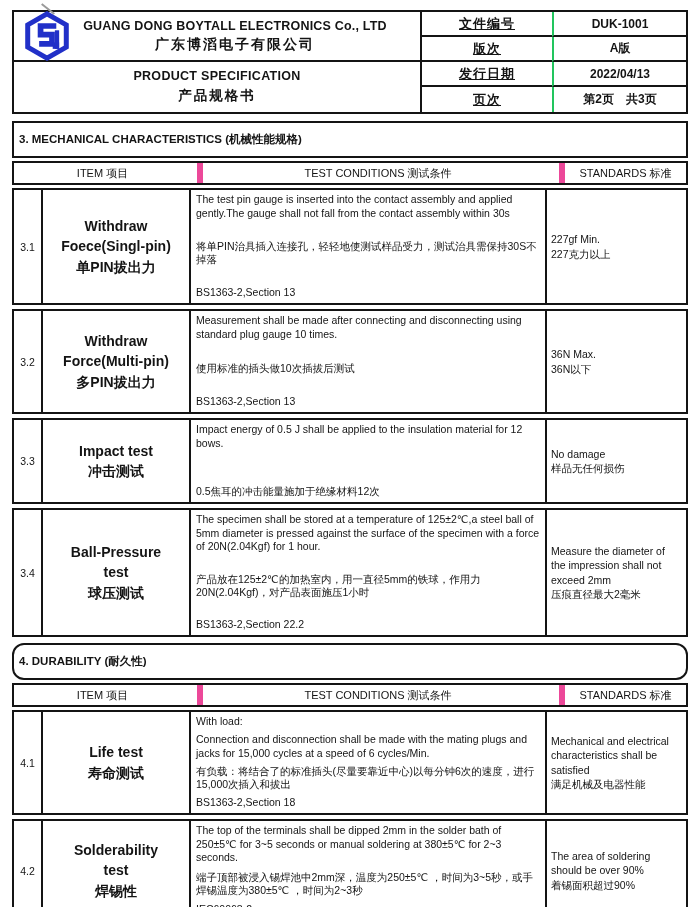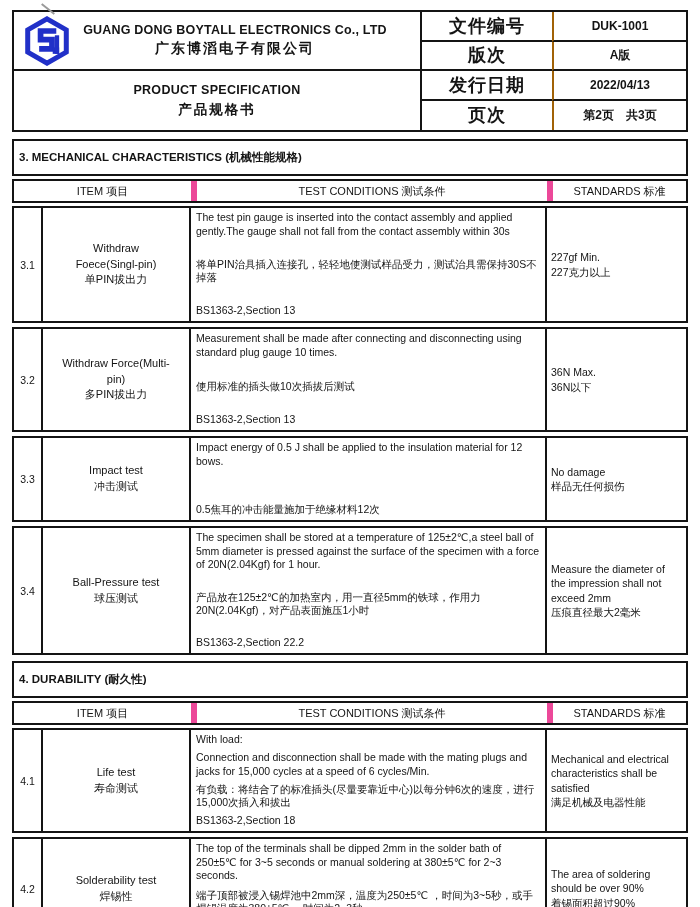--- a/index.html
+++ b/index.html
@@ -5,44 +5,44 @@
   * { margin:0; padding:0; box-sizing:border-box; }
   html,body { width:700px; height:907px; background:#ffffff; }
   body { font-family:"Liberation Sans","DejaVu Sans",sans-serif; color:#141414; position:relative; }
   .page { position:absolute; left:12px; top:10px; width:676px; }
   .box { border:2px solid #141414; background:#fff; }
 
   
   .artifact { position:absolute; left:28px; top:-2px; width:16px; height:2px; background:#9a9a9a; transform:rotate(38deg); }
 
   
-  .header-box { height:122px; display:grid; grid-template-columns:406px 132px 1fr; grid-template-rows:repeat(4,1fr); }
+  .header-box { height:104px; display:grid; grid-template-columns:406px 132px 1fr; grid-template-rows:repeat(4,1fr); }
   .company-cell { grid-column:1; grid-row:1/3; border-bottom:2px solid #141414; display:flex; align-items:center; padding:3px 6px 3px 10px; }
   .company-text { flex:1; text-align:center; padding-right:14px; }
   .company-en { font-weight:bold; font-size:12.5px; letter-spacing:.2px; }
   .company-cn { font-weight:bold; font-size:14px; margin-top:3px; letter-spacing:2px; }
   .spec-cell { grid-column:1; grid-row:3/5; display:flex; flex-direction:column; justify-content:center; align-items:center; }
   .spec-en { font-weight:bold; font-size:12.5px; letter-spacing:.3px; }
   .spec-cn { font-weight:bold; font-size:13.5px; margin-top:4px; letter-spacing:2px; }
-  .meta-label { border-left:2px solid #141414; border-bottom:2px solid #141414; display:flex; align-items:center; justify-content:center; font-weight:bold; font-size:18px; letter-spacing:1px; }
-  .meta-value { border-left:2px solid #a16207; border-bottom:2px solid #141414; display:flex; align-items:center; justify-content:center; font-weight:bold; font-size:12px; }
+  .meta-label { border-left:2px solid #141414; border-bottom:2px solid #141414; display:flex; align-items:center; justify-content:center; font-weight:bold; font-size:13px; letter-spacing:1px;text-decoration:underline; }
+  .meta-value { border-left:2px solid #22c55e; border-bottom:2px solid #141414; display:flex; align-items:center; justify-content:center; font-weight:bold; font-size:12px; }
   .meta-label.last, .meta-value.last { border-bottom:none; }
   .logo { width:46px; height:50px; flex:0 0 auto; }
 
   
   .section-title { height:37px; margin-top:7px; display:flex; align-items:center; padding-left:5px; font-weight:bold; font-size:11.5px; }
-  .section-title.s4 { margin-top:6px; }
-  .col-header { height:24px; margin-top:3px; display:grid; grid-template-columns:177px 356px 1fr; }
+  .section-title.s4 { margin-top:6px;border-radius:12px; }
+  .col-header { height:24px; margin-top:3px; display:grid; grid-template-columns:177px 356px 1fr;gap:6px; }
   .col-header > div { display:flex; align-items:center; justify-content:center; font-size:11px; }
   .col-header > div + div { border-left:6px solid #ec4899; }
 
   .row { margin-top:4px; display:grid; grid-template-columns:29px 148px 356px 1fr; }
   .row.first { margin-top:3px; }
   .c-no { border-right:2px solid #141414; display:flex; align-items:center; justify-content:center; font-size:10.5px; }
-  .c-item { border-right:2px solid #141414; display:flex; flex-direction:column; align-items:center; justify-content:center; text-align:center; font-size:11px; line-height:1.45; padding:18px; }
+  .c-item { border-right:2px solid #141414; display:flex; flex-direction:column; align-items:center; justify-content:center; text-align:center; font-size:14px; line-height:1.45; padding:18px;font-weight:bold; }
   .c-cond { border-right:2px solid #141414; display:flex; flex-direction:column; justify-content:space-between; padding:3px 5px; font-size:10.5px; line-height:1.3; }
   .c-std { display:flex; flex-direction:column; justify-content:center; padding:15px 4px; font-size:10.5px; line-height:1.35; }
   .ln { min-height:1em; }
 </style>
 </head>
 <body>
 
 <div class="page">
   <div class="artifact"></div>
 

